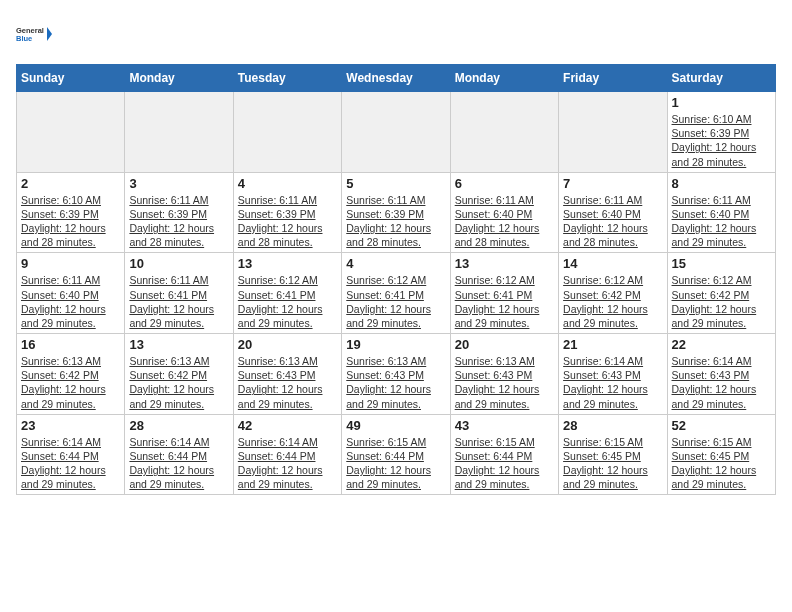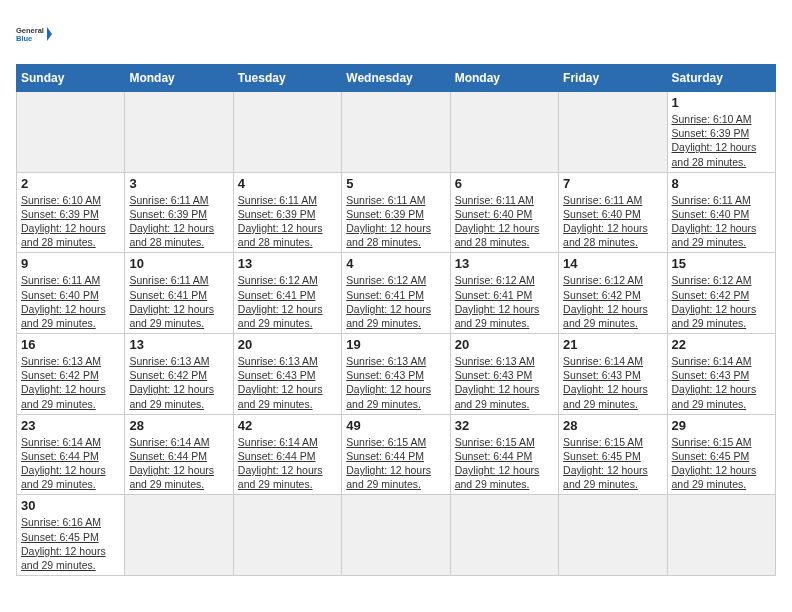--- a/index.html
+++ b/index.html
@@ -219,38 +219,26 @@
         </td>
         <td>
           <div class="day-number">42</div>
           <div class="day-info">Sunrise: 6:14 AM<br>Sunset: 6:44 PM<br>Daylight: 12 hours and 29 minutes.</div>
         </td>
         <td>
           <div class="day-number">49</div>
           <div class="day-info">Sunrise: 6:15 AM<br>Sunset: 6:44 PM<br>Daylight: 12 hours and 29 minutes.</div>
         </td>
         <td>
-          <div class="day-number">32</div>
+          <div class="day-number">43</div>
           <div class="day-info">Sunrise: 6:15 AM<br>Sunset: 6:44 PM<br>Daylight: 12 hours and 29 minutes.</div>
         </td>
         <td>
           <div class="day-number">28</div>
           <div class="day-info">Sunrise: 6:15 AM<br>Sunset: 6:45 PM<br>Daylight: 12 hours and 29 minutes.</div>
         </td>
         <td>
-          <div class="day-number">29</div>
+          <div class="day-number">52</div>
           <div class="day-info">Sunrise: 6:15 AM<br>Sunset: 6:45 PM<br>Daylight: 12 hours and 29 minutes.</div>
         </td>
-      </tr>
-      <tr class="last-row">
-        <td>
-          <div class="day-number">30</div>
-          <div class="day-info">Sunrise: 6:16 AM<br>Sunset: 6:45 PM<br>Daylight: 12 hours and 29 minutes.</div>
-        </td>
-        <td class="empty"></td>
-        <td class="empty"></td>
-        <td class="empty"></td>
-        <td class="empty"></td>
-        <td class="empty"></td>
-        <td class="empty"></td>
       </tr>
     </tbody>
 </table>
 
 </body></html>

